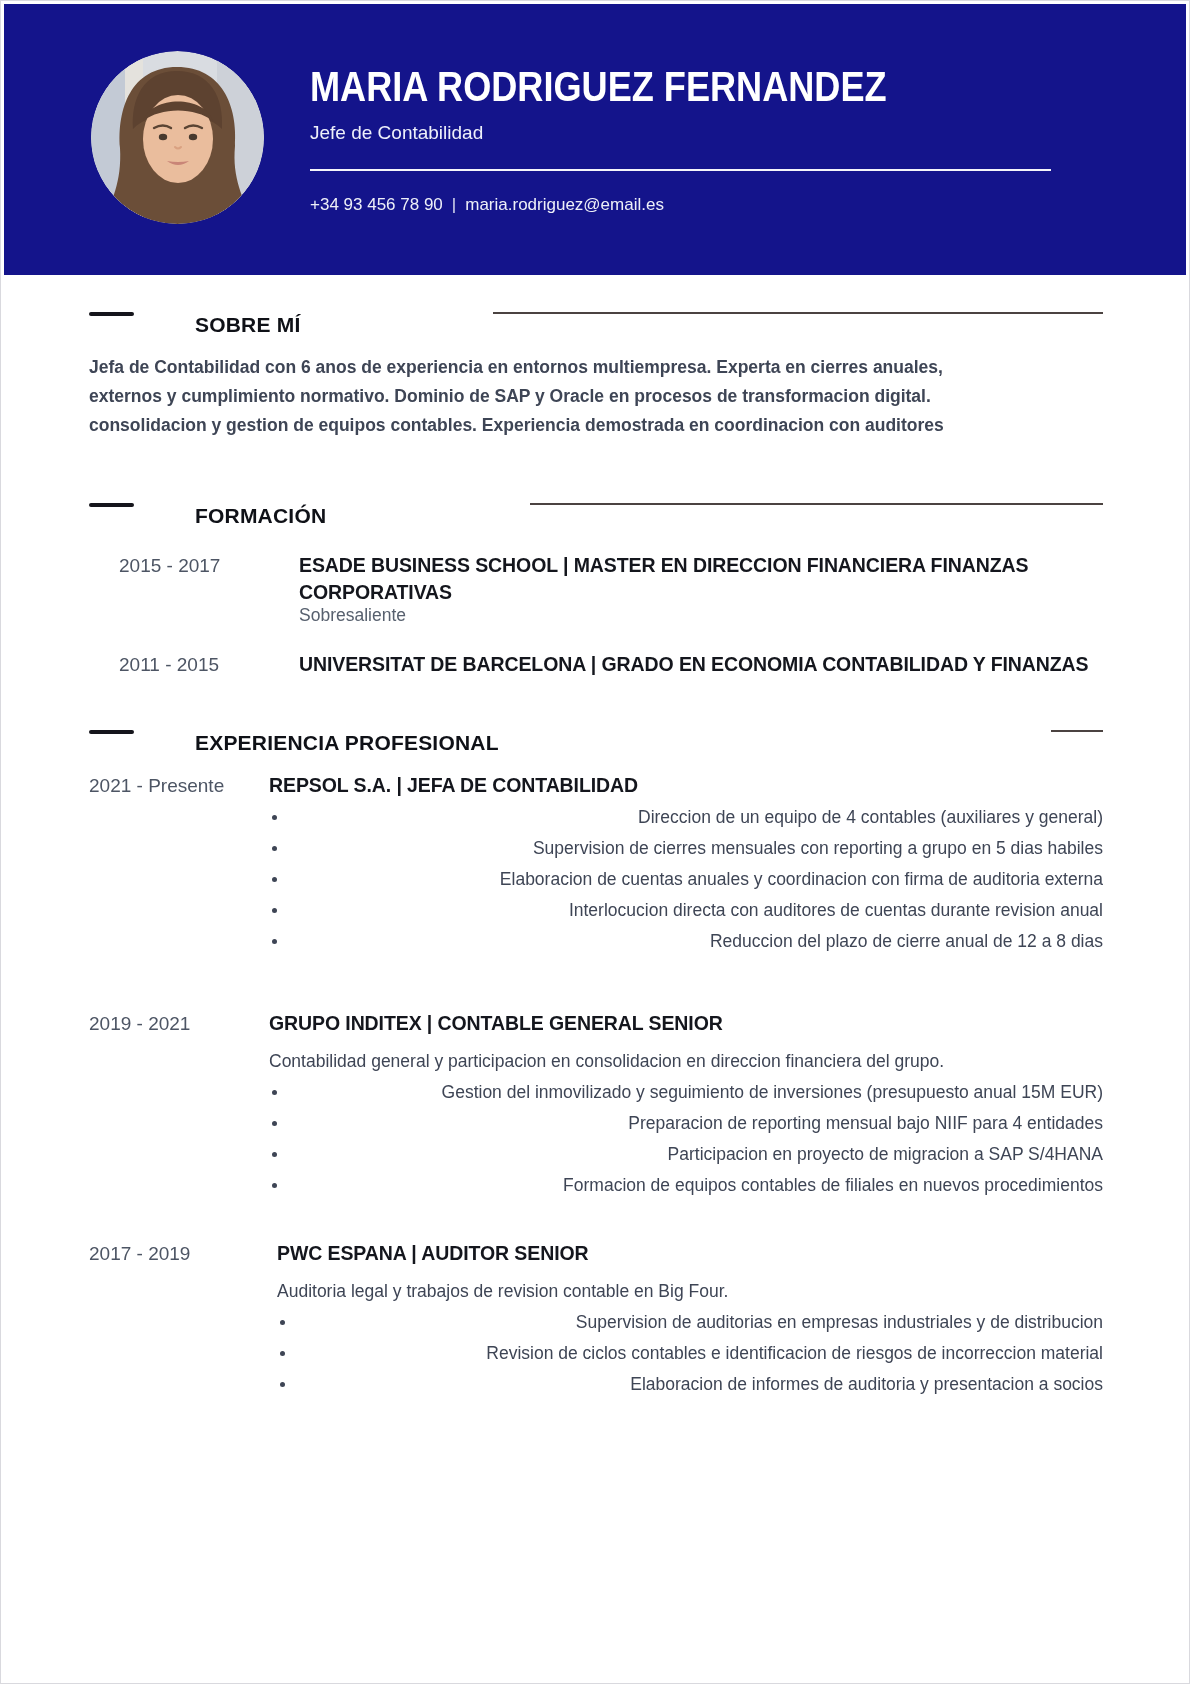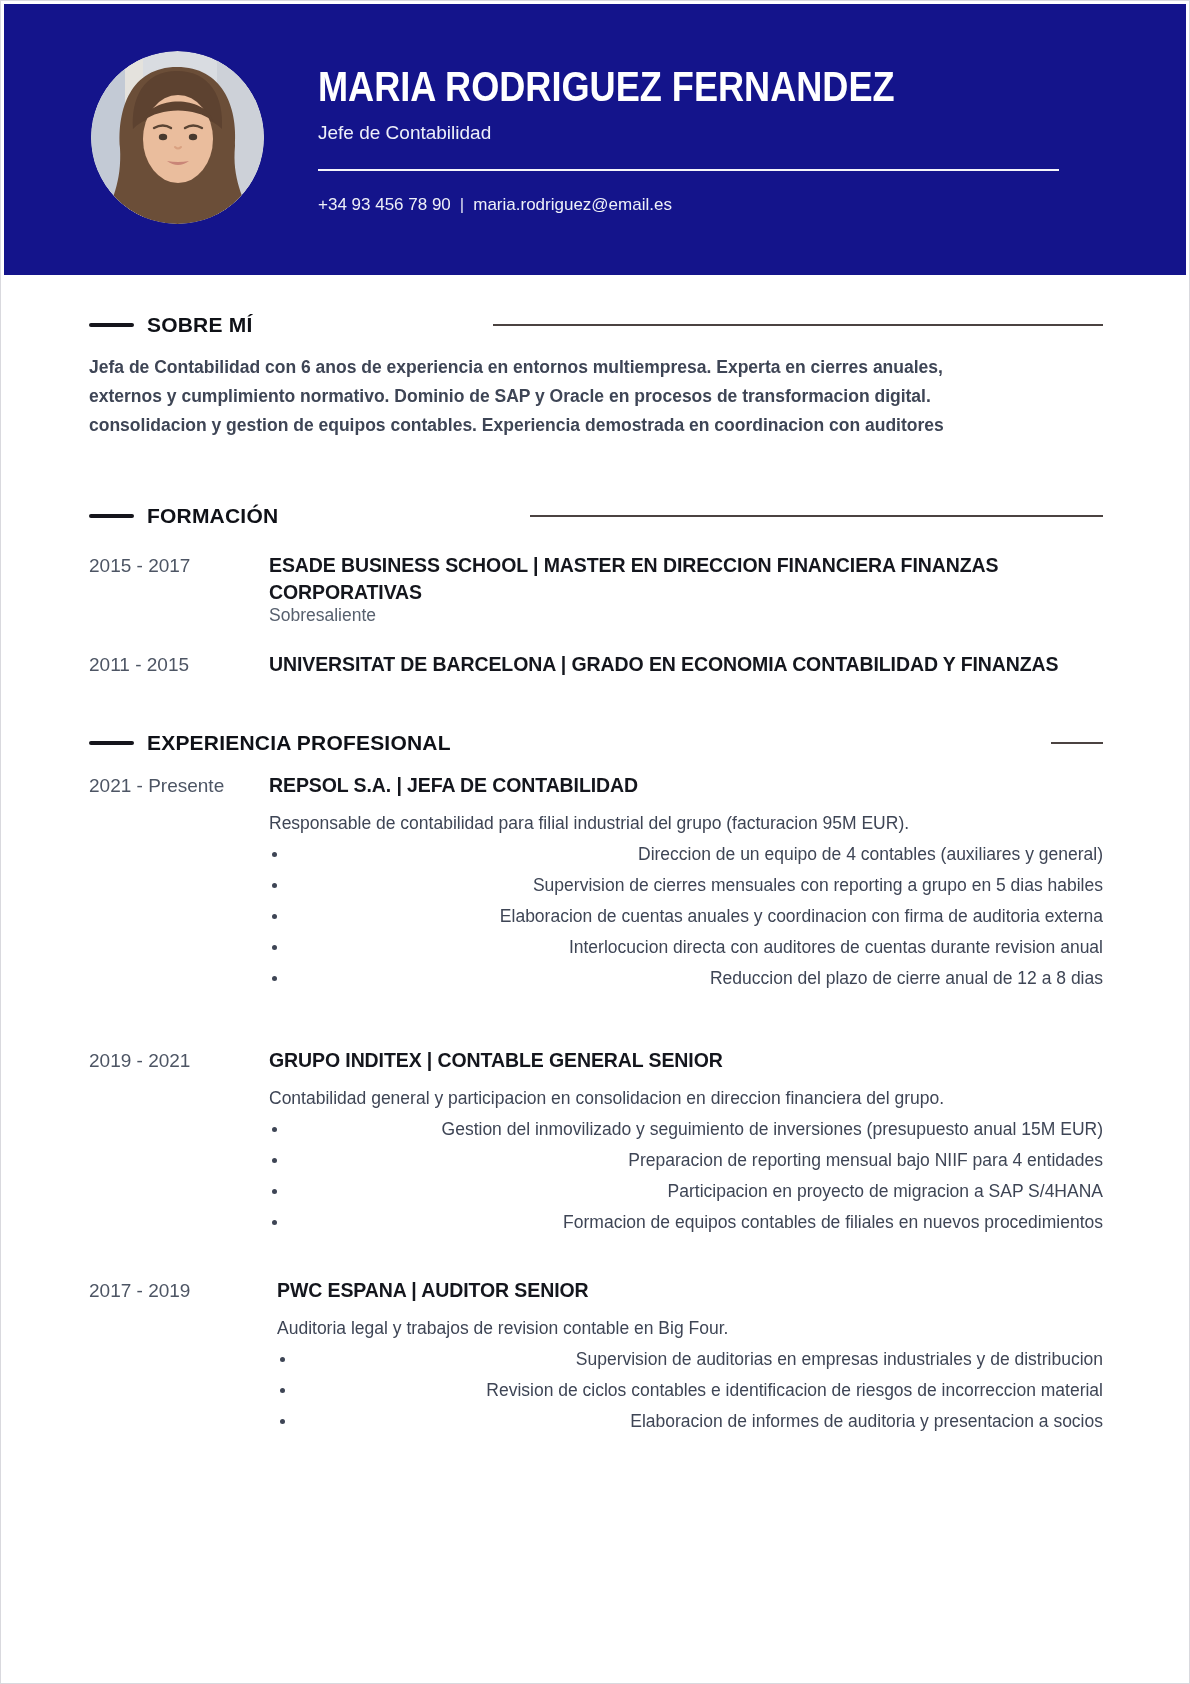--- a/index.html
+++ b/index.html
@@ -18,21 +18,21 @@
     margin:3px 3px 0 3px;
     height:271px;
     background:#14148b;
   }
   .photo{
     position:absolute;left:87px;top:47px;
     width:173px;height:173px;border-radius:50%;
     overflow:hidden;
   }
   .photo svg{display:block;width:173px;height:173px;}
-  .hgroup{position:absolute;left:314px;top:61px;width:760px;}
+  .hgroup{position:absolute;left:306px;top:61px;width:760px;}
   .name{
     margin:0;
     color:#ffffff;
     font-size:42px;font-weight:700;line-height:44px;
     letter-spacing:0px;white-space:nowrap;
     display:inline-block;
     transform:scaleX(.86);transform-origin:left center;
   }
   .role{
     margin-top:12px;
@@ -41,37 +41,37 @@
   .hline{
     margin-top:24px;width:741px;height:2px;
     background:rgba(255,255,255,.96);
   }
   .contact{
     margin-top:24px;color:#eef0f8;font-size:17px;line-height:20px;
   }
   .contact .sep{margin:0 9px;color:#dfe2f2;}
   
   .content{padding:37px 86px 0 88px;}
-  .sechead{display:flex;align-items:center;}
+  .sechead{display:flex;align-items:flex-start;gap:48px;}
   .dash{width:45px;height:4px;border-radius:2px;background:#15151c;margin-right:13px;flex:0 0 auto;}
   .sectitle{
     margin:0;font-size:21px;font-weight:700;line-height:25px;
     color:#0f1117;letter-spacing:.2px;white-space:nowrap;
   }
   .secline{margin-left:auto;height:2px;background:#4b4341;flex:0 0 auto;}
   .line-about{width:610px;}
   .line-education{width:573px;}
   .line-experience{width:52px;}
   .line-skills{width:463px;}
 
   .about-par{margin-top:16px;color:#3e4555;font-size:17.5px;font-weight:bold;}
   .about-par .pline{line-height:29px;white-space:nowrap;}
 
   .sec-education{margin-top:63px;}
-  .entries{margin-top:25px;}
+  .entries{margin-top:25px;margin-left:30px;}
   .row{display:grid;grid-template-columns:180px 1fr;}
   .entry + .entry{margin-top:27px;}
   .dates{color:#4d5564;font-size:19px;line-height:25px;font-weight:400;}
   .etitle{
     color:#14161d;font-size:19.5px;font-weight:700;line-height:27px;
     letter-spacing:-0.1px;margin-top:-1px;
   }
   .enote{color:#57606e;font-size:17.5px;line-height:19px;}
 
   .sec-experience{margin-top:52px;}
@@ -182,21 +182,20 @@
         <h2 class="sectitle">EXPERIENCIA PROFESIONAL</h2>
         <span class="secline line-experience"></span>
       </div>
 
       <div class="jobs">
 
         <div class="row job">
           <div class="dates">2021 - Presente</div>
           <div>
             <div class="jtitle">REPSOL S.A. | JEFA DE CONTABILIDAD</div>
-            <div class="jdesc">Responsable de contabilidad para filial industrial del grupo (facturacion 95M EUR).</div>
             <div class="bullets">
               <div class="bullet"><span class="dot"></span><span>Direccion de un equipo de 4 contables (auxiliares y general)</span></div>
               <div class="bullet"><span class="dot"></span><span>Supervision de cierres mensuales con reporting a grupo en 5 dias habiles</span></div>
               <div class="bullet"><span class="dot"></span><span>Elaboracion de cuentas anuales y coordinacion con firma de auditoria externa</span></div>
               <div class="bullet"><span class="dot"></span><span>Interlocucion directa con auditores de cuentas durante revision anual</span></div>
               <div class="bullet"><span class="dot"></span><span>Reduccion del plazo de cierre anual de 12 a 8 dias</span></div>
             </div>
           </div>
         </div>
 

